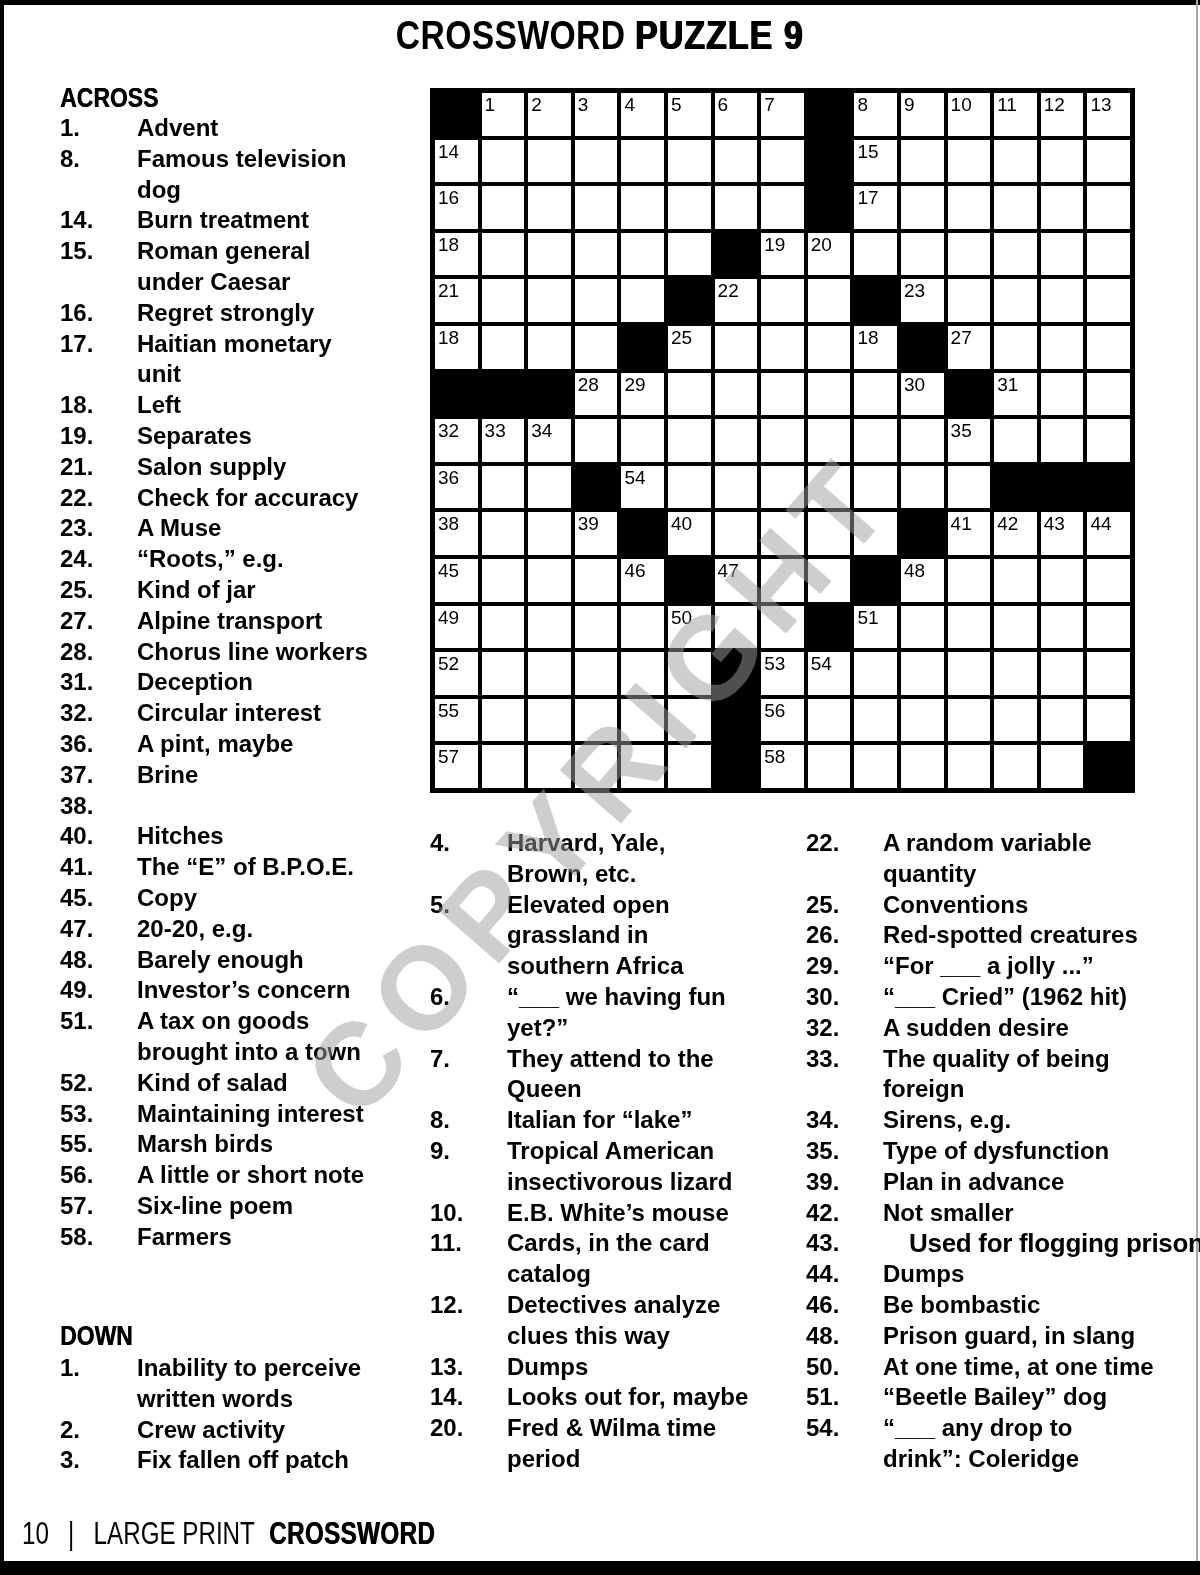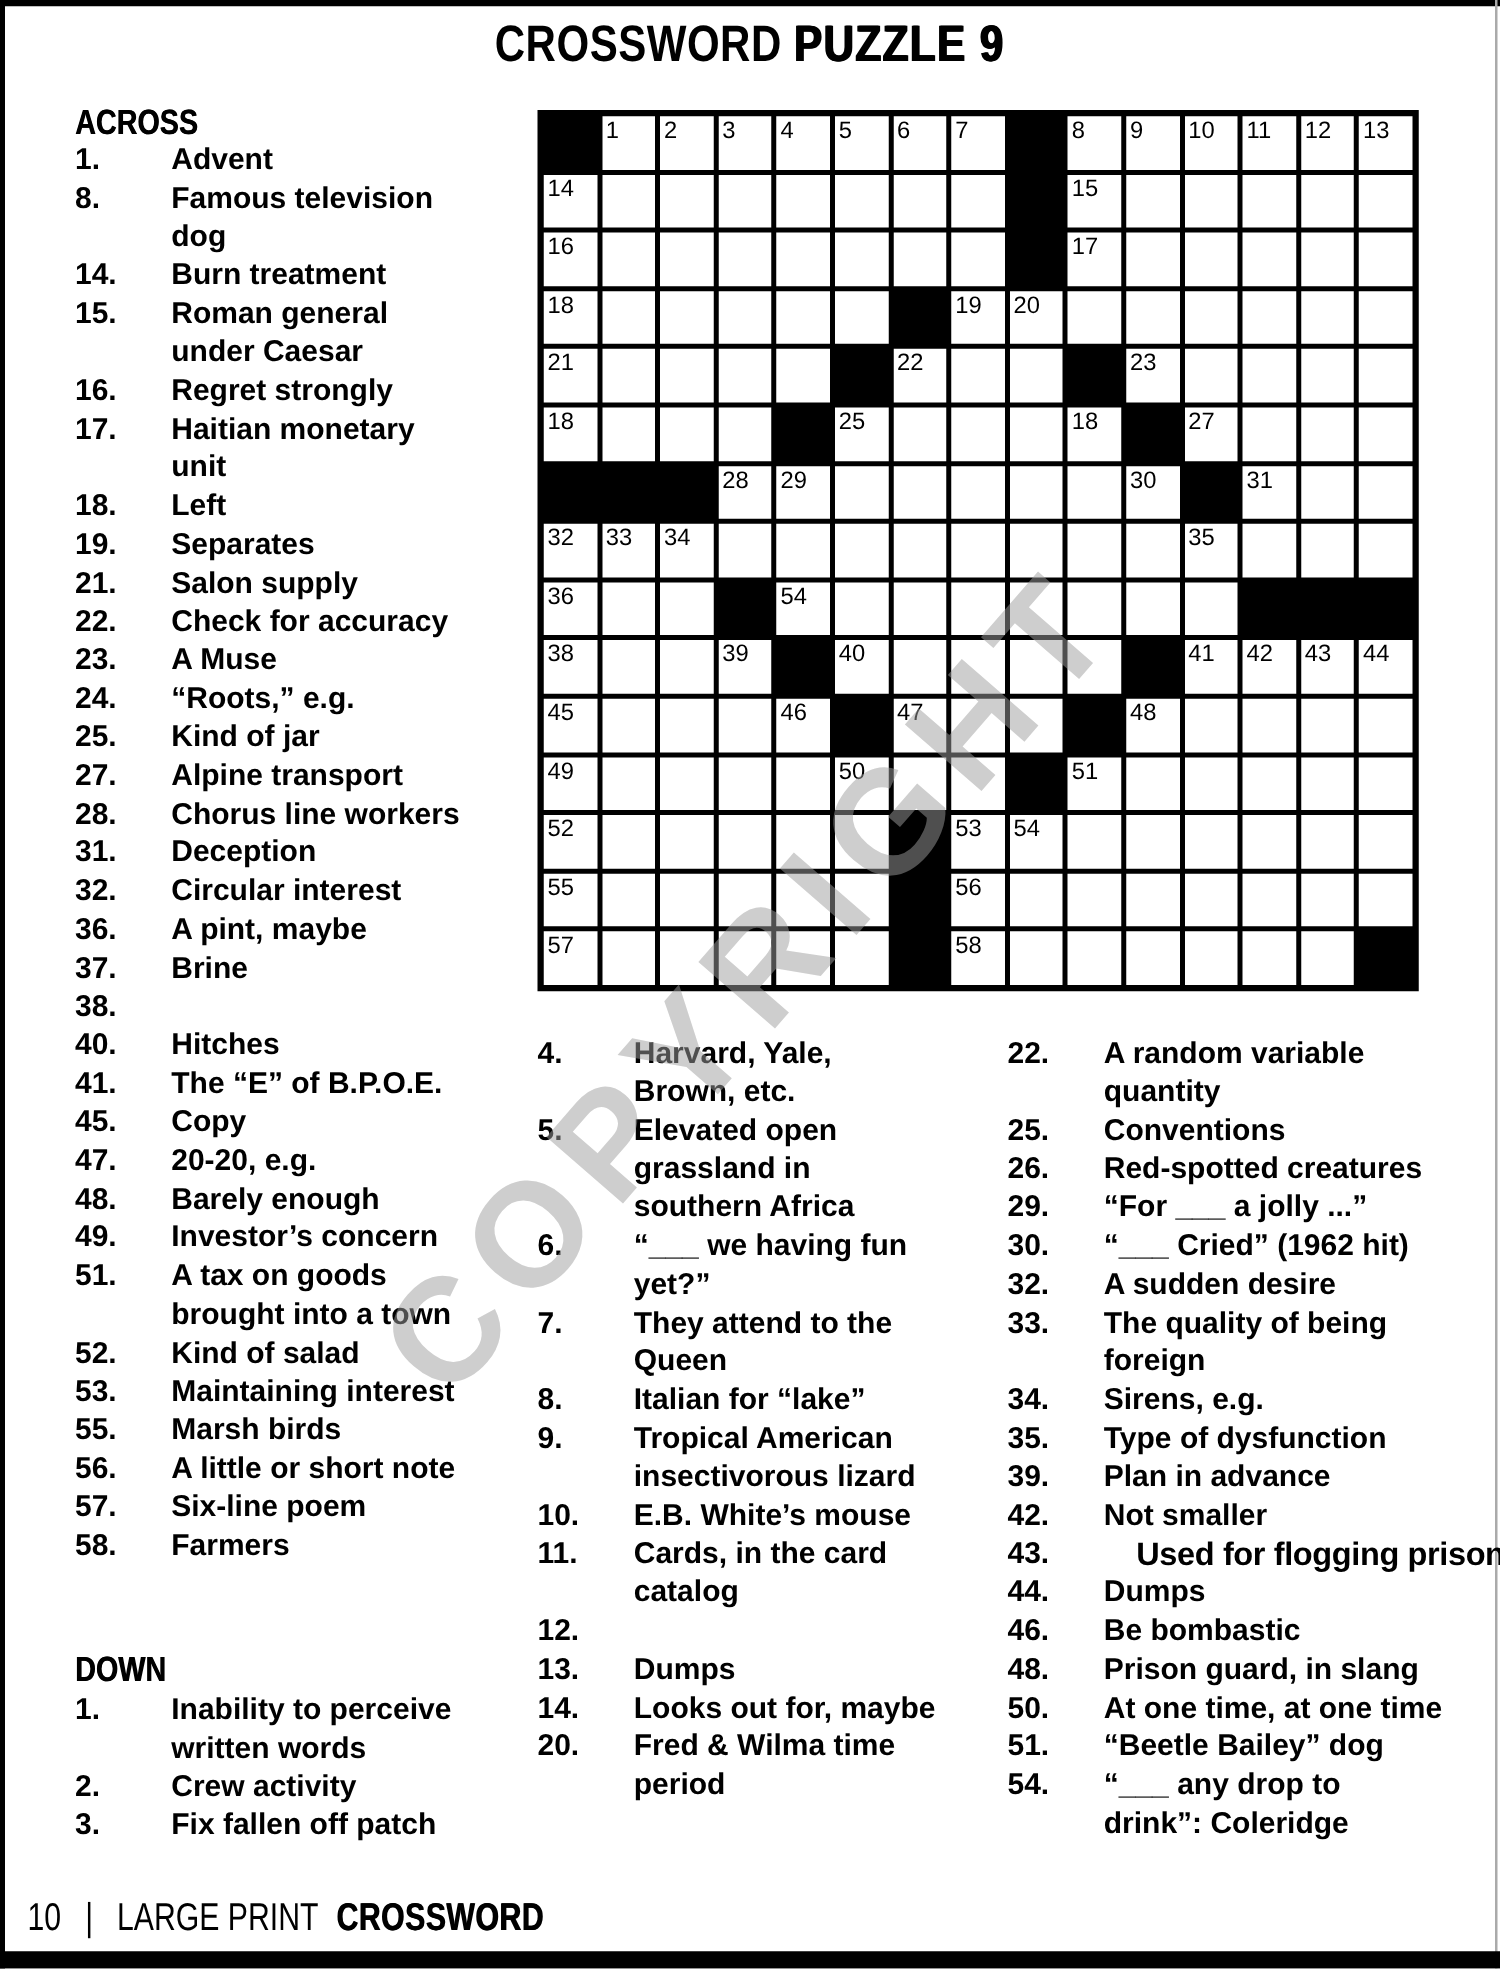--- a/index.html
+++ b/index.html
@@ -343,20 +343,24 @@
       </div>
       <div class="clue">
         <div class="num">11.</div>
         <div class="txt">
           <div>Cards, in the card</div>
           <div>catalog</div>
         </div>
       </div>
       <div class="clue">
         <div class="num">12.</div>
+        <div class="txt">
+          <div>Detectives analyze</div>
+          <div>clues this way</div>
+        </div>
       </div>
       <div class="clue">
         <div class="num">13.</div>
         <div class="txt">
           <div>Dumps</div>
         </div>
       </div>
       <div class="clue">
         <div class="num">14.</div>
         <div class="txt">

